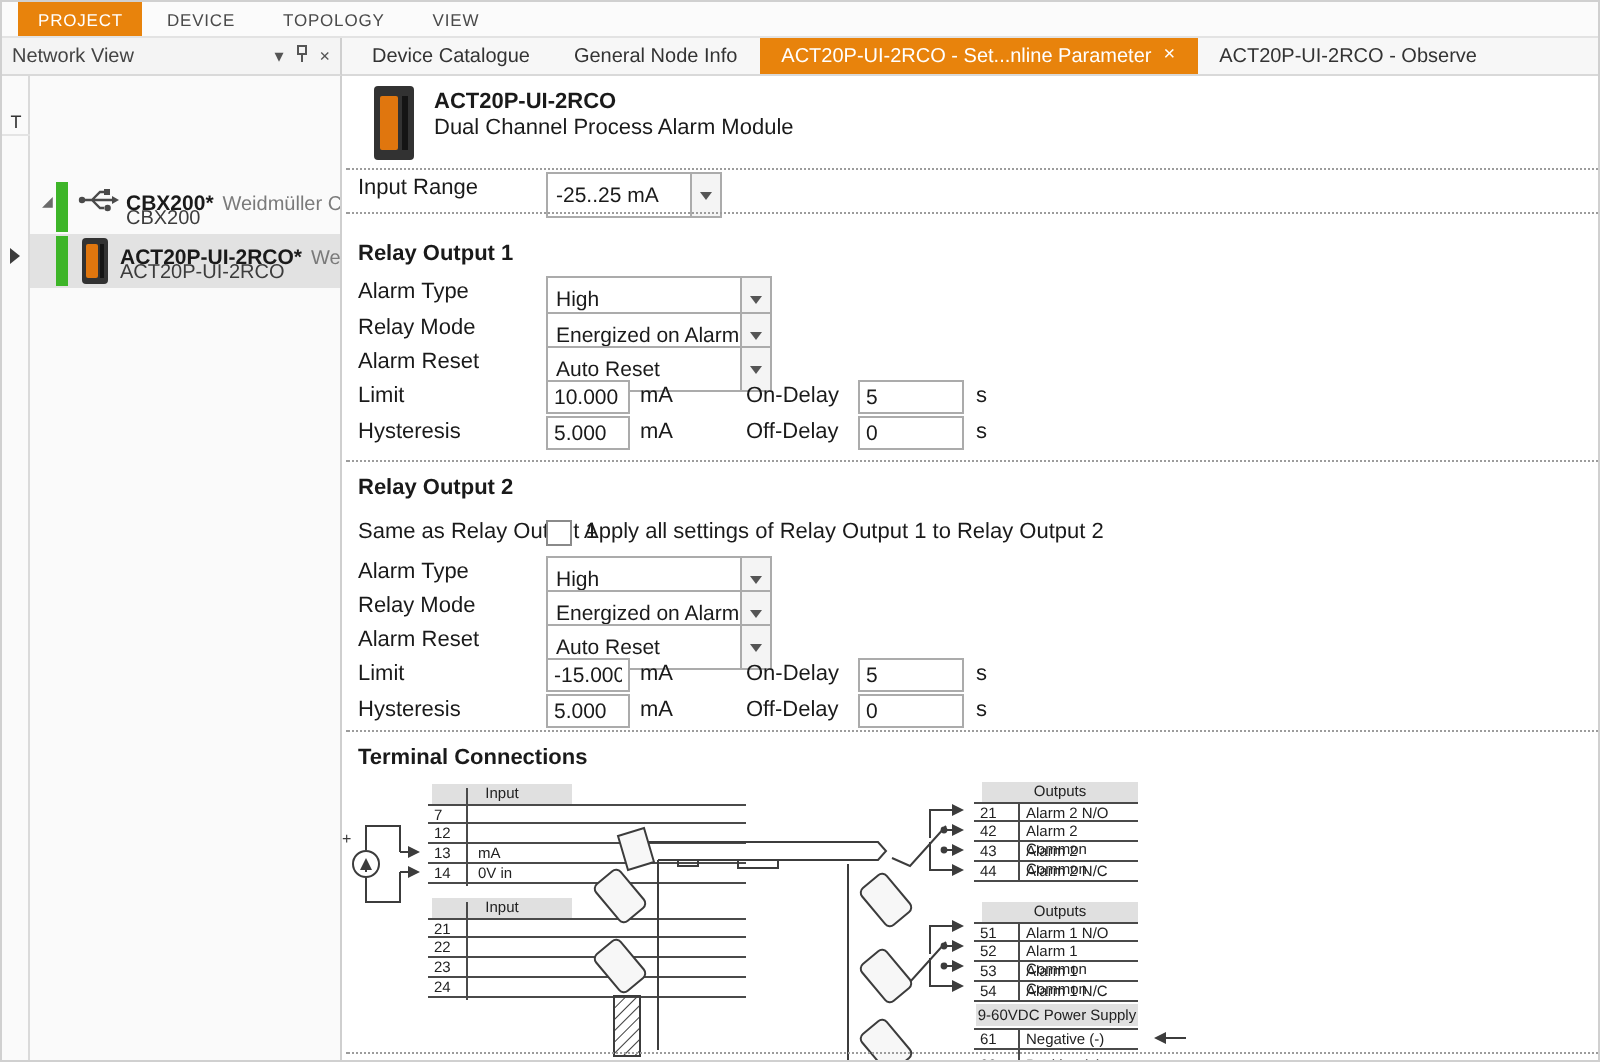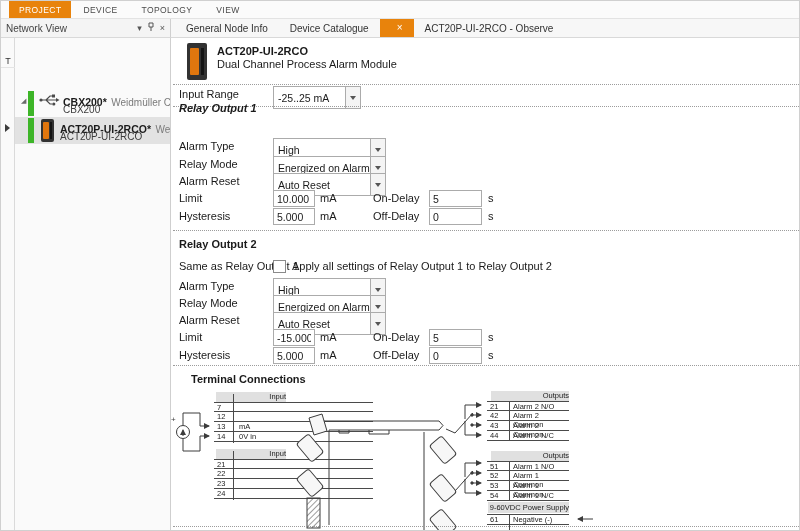--- a/index.html
+++ b/index.html
@@ -46,21 +46,21 @@
   .hdr { position:absolute; font-size:11px; font-weight:bold; color:#1a1a1a; white-space:nowrap; }
   .dd { position:absolute; height:23px; background:#fff; border:1px solid #ababab; display:flex; align-items:center; cursor:default; }
   .dd .txt { flex:1; font-size:10.5px; color:#1a1a1a; padding-left:4px; white-space:nowrap; overflow:hidden; }
   .dd .btn { width:15px; height:100%; border-left:1px solid #ababab; background:#f4f4f4; display:flex; align-items:center; justify-content:center; }
   .dd .car { width:0; height:0; border-left:3.5px solid transparent; border-right:3.5px solid transparent; border-top:4px solid #555; }
   .tin { position:absolute; height:17px; border:1px solid #ababab; font-size:10.5px; color:#1a1a1a; padding:0 3px; font-family:"Liberation Sans", sans-serif; background:#fff; }
   .unit { position:absolute; font-size:11px; color:#1a1a1a; line-height:17px; }
   .cbx { position:absolute; width:13px; height:13px; background:#fff; border:1px solid #8a8a8a; cursor:default; }
 
   
-  .tbl-h { position:absolute; background:#e0e0e0; font-size:7.5px; color:#222; text-align:right; line-height:10px; height:10px; }
+  .tbl-h { position:absolute; background:#e0e0e0; font-size:7.5px; color:#222; text-align:center; line-height:10px; height:10px; }
   .trow { position:absolute; height:10px; border-bottom:1px solid #4a4a4a; font-size:7.5px; color:#222; line-height:9px; }
   .trow.first { border-top:1px solid #4a4a4a; }
   .trow .n { position:absolute; left:3px; top:0; }
   .colline { position:absolute; width:1px; background:#4a4a4a; }
   .tlabel { position:absolute; font-size:7.5px; color:#222; line-height:9px; }
   svg text { font-family:"Liberation Sans", sans-serif; }
 </style>
 </head>
 <body>
 
@@ -80,23 +80,24 @@
       <span>
         <svg width="8" height="10" viewBox="0 0 8 10">
             <path d="M2 1h4v4H2z M4 5v4" stroke="#555" fill="none" stroke-width="1"></path>
           </svg>
       </span>
       <span>×</span>
     </div>
   </div>
 
   <div class="doctabs">
+    <div class="doctab">Device Catalogue</div>
     <div class="doctab">General Node Info</div>
-    <div class="doctab">Device Catalogue</div>
     <div class="doctab active">
+      <span>ACT20P-UI-2RCO - Set...nline Parameter</span>
       <span class="x">×</span>
     </div>
     <div class="doctab">ACT20P-UI-2RCO - Observe</div>
   </div>
 
   <div class="sidebar">
     <div class="gutter"></div>
     <div class="filter-cell">T</div>
     <div class="row-marker"></div>
 
@@ -148,21 +149,21 @@
     <div class="lbl" style="left:8px; top:48px;">Input Range</div>
     <div class="dd" style="left:102px; top:48px; width:88px;">
       <span class="txt">-25..25 mA</span>
       <span class="btn">
           <span class="car"></span>
         </span>
     </div>
 
     <div class="sep" style="top:68px;"></div>
 
-    <div class="hdr" style="left:8px; top:64px;font-style:italic;">Relay Output 1</div>
+    <div class="hdr" style="left:8px; top:83px;">Relay Output 1</div>
 
     <div class="lbl" style="left:8px; top:100px;">Alarm Type</div>
     <div class="dd" style="left:102px; top:100px; width:113px;">
       <span class="txt">High</span>
       <span class="btn">
           <span class="car"></span>
         </span>
     </div>
 
     <div class="lbl" style="left:8px; top:118px;">Relay Mode</div>
@@ -236,21 +237,21 @@
 
     <div class="lbl" style="left:8px; top:309px;">Hysteresis</div>
     <input class="tin" style="left: 102px; top: 309px; width: 42px;" value="5.000">
     <div class="unit" style="left:149px; top:309px;">mA</div>
     <div class="lbl" style="left:202px; top:309px;">Off-Delay</div>
     <input class="tin" style="left: 258px; top: 309px; width: 53px;" value="0">
     <div class="unit" style="left:317px; top:309px;">s</div>
 
     <div class="sep" style="top:327px;"></div>
 
-    <div class="hdr" style="left:20px; top:335px;">Terminal Connections</div>
+    <div class="hdr" style="left:8px; top:335px;">Terminal Connections</div>
 
     <div class="tbl-h" style="left:45px; top:354px; width:70px;">Input</div>
     <div class="trow first" style="left:43px; top:364px; width:159px;">
         <span class="n">7</span>
         <span class="tlabel" style="left:25px;"></span>
       </div>
     <div class="trow" style="left:43px; top:374px; width:159px;">
         <span class="n">12</span>
         <span class="tlabel" style="left:25px;"></span>
       </div>

